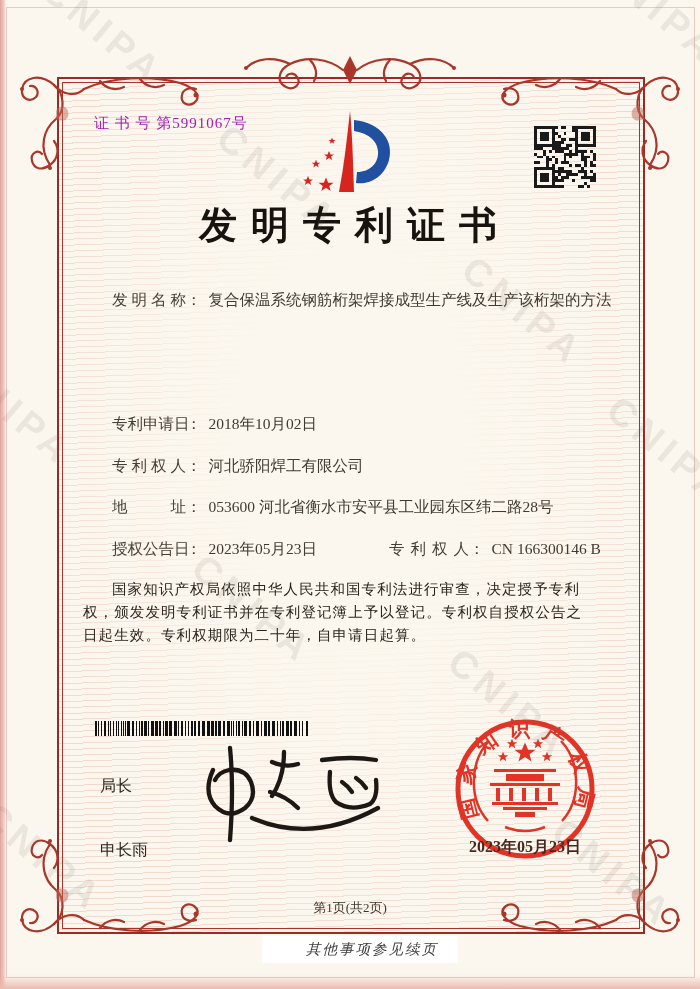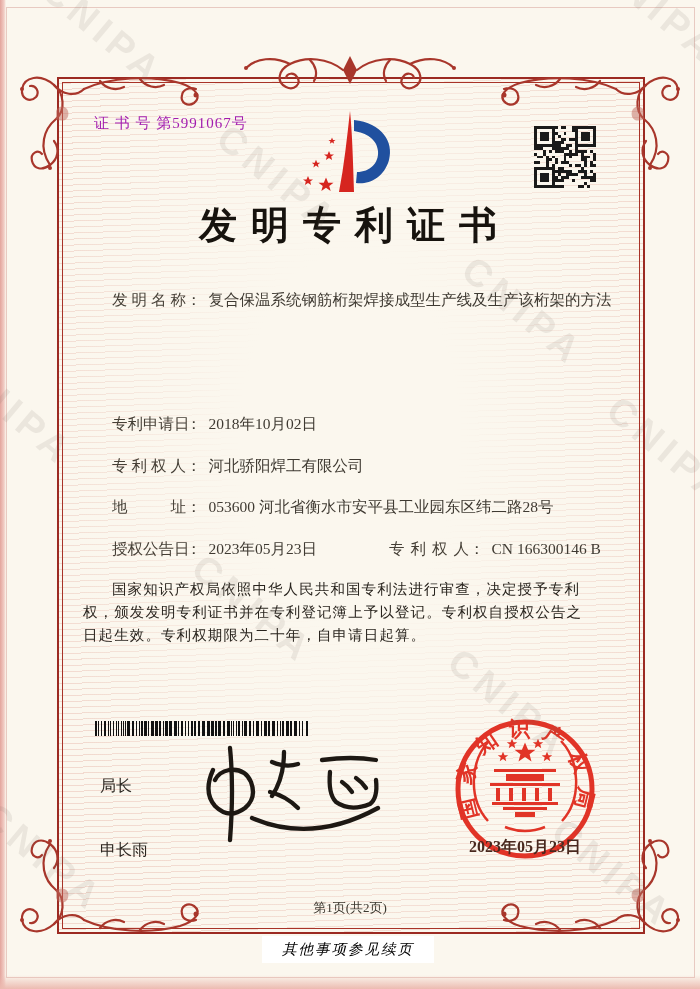--- a/index.html
+++ b/index.html
@@ -62,21 +62,21 @@
   .sig-name{position:absolute;left:100px;top:804px;font-size:16px;color:#2b2620;
     font-family:"Liberation Sans","DejaVu Sans",sans-serif;margin-top:36px;}
   .signature{position:absolute;left:180px;top:735px;z-index:12;}
 
   .seal{position:absolute;left:442px;top:703px;z-index:20;opacity:.95;}
 
   .page-no{position:absolute;left:57px;top:899px;width:586px;text-align:center;
     font-size:13px;color:#3d382f;}
   .cont-box{position:absolute;left:262px;top:936px;width:172px;height:27px;background:#ffffff;
     display:flex;align-items:center;justify-content:center;font-size:14.5px;font-style:italic;
-    color:#000000;z-index:12;letter-spacing:2px;}
+    color:#404040;z-index:12;letter-spacing:2px;padding-left:24px;}
 </style>
 </head>
 <body>
 
 <div class="page">
 
   <svg width="0" height="0" style="position:absolute">
     <defs>
       <path id="st" d="M0,-5 L1.47,-1.55 5,-1.55 2.18,0.59 3.09,4.05 0,1.9 -3.09,4.05 -2.18,0.59 -5,-1.55 -1.47,-1.55 Z"></path>
       <g id="flourish" fill="none" stroke="#a8362b" stroke-width="2.2" stroke-linecap="round">

